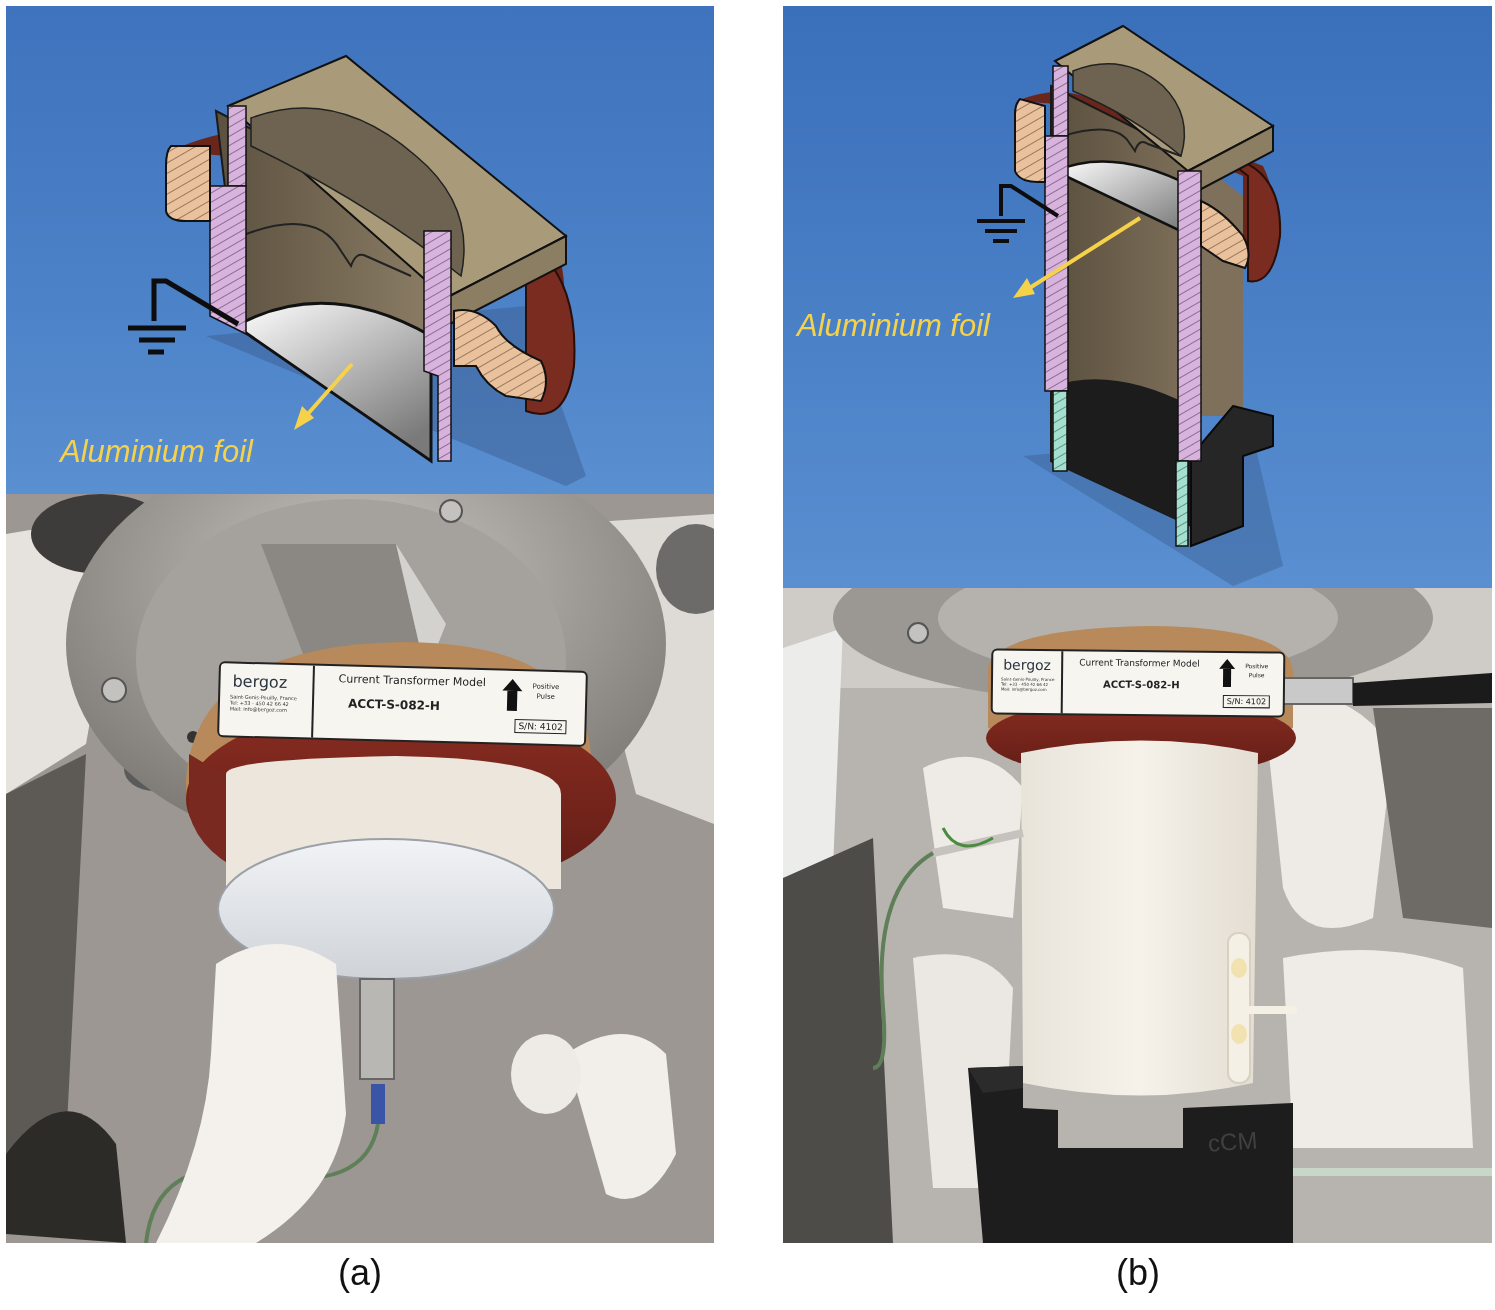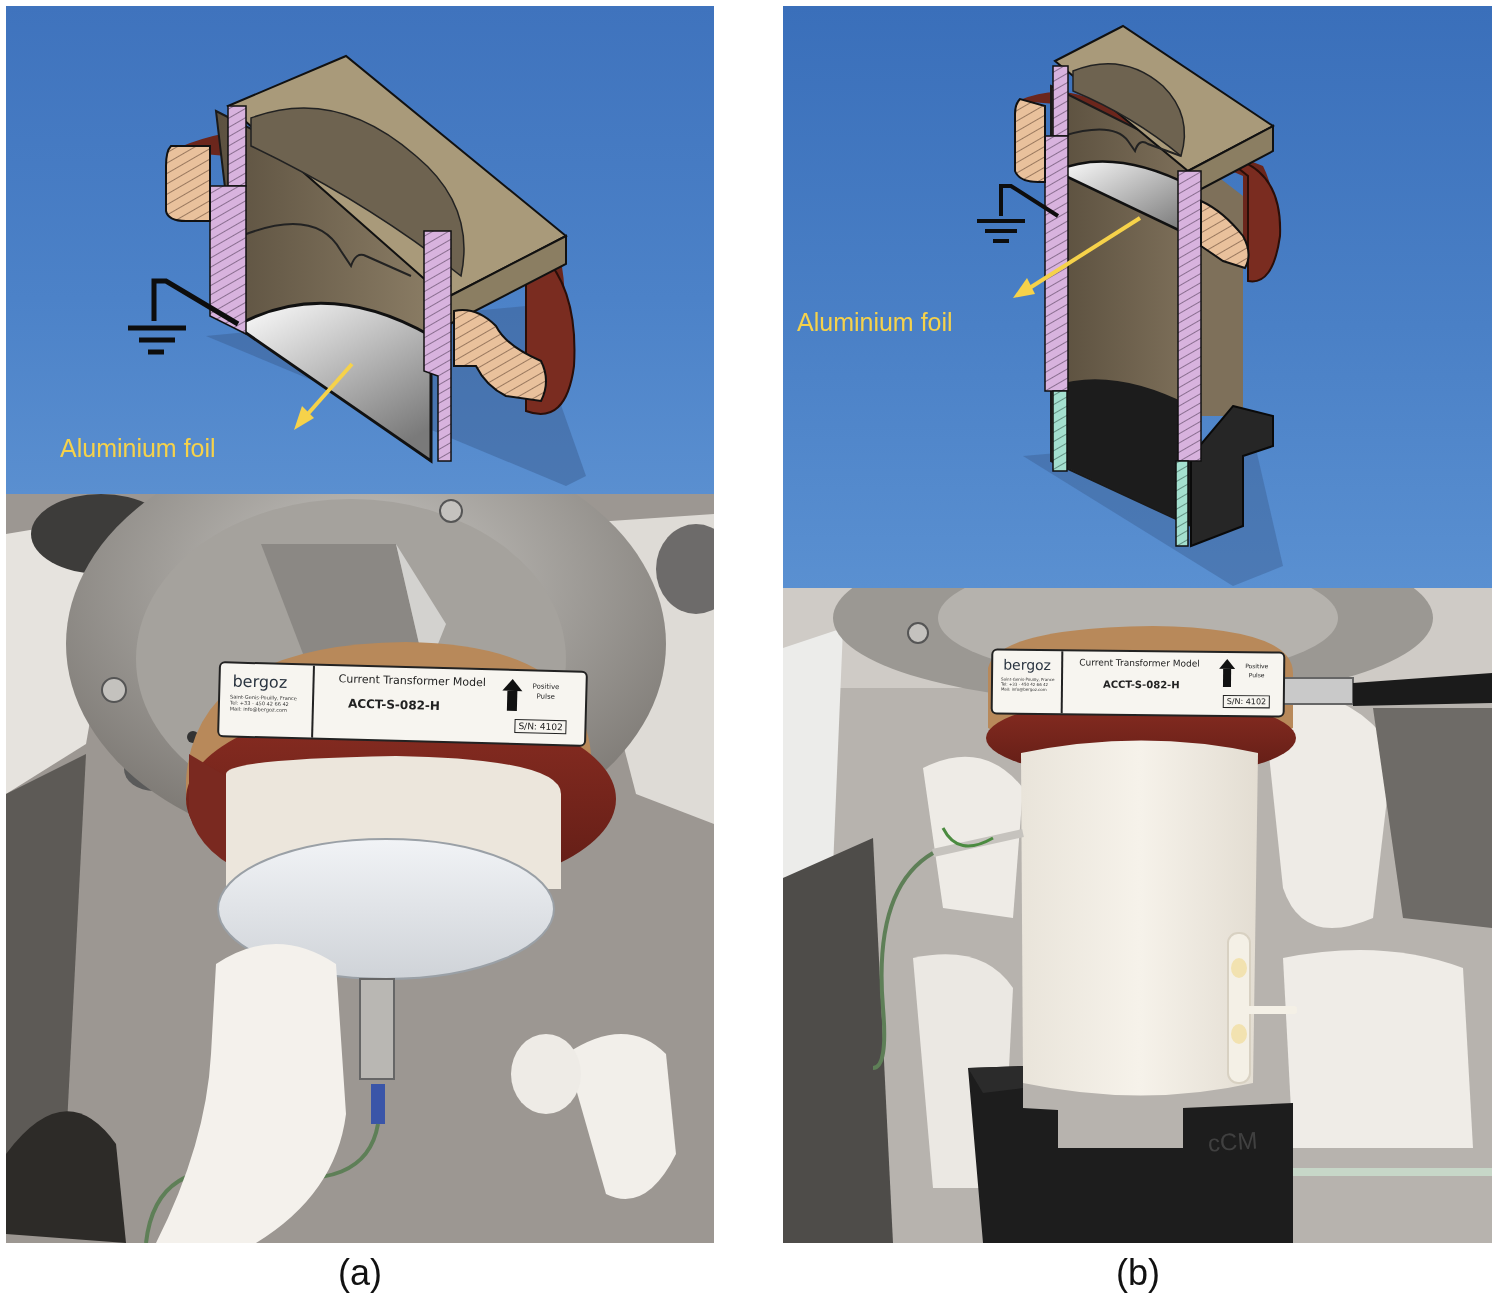--- a/index.html
+++ b/index.html
@@ -4,21 +4,21 @@
 <style>
   html, body { margin: 0; padding: 0; background: #ffffff; }
   body { width: 1495px; height: 1310px; position: relative; overflow: hidden;
          font-family: "Liberation Sans", sans-serif; }
   .panel { position: absolute; overflow: hidden; }
   .cad { position: absolute; }
   .photo { position: absolute; overflow: hidden; }
   .caption { position: absolute; font-family: "Liberation Sans", sans-serif;
              font-size: 36px; color: #111; text-align: center; width: 120px; }
   .cad-label { position: absolute; font-family: "Liberation Sans", sans-serif;
-               color: #f6d24a; font-size: 25px; white-space: nowrap; }
+               color: #f6d24a; font-size: 31px; white-space: nowrap; font-style: italic; }
   .ct-label { position: absolute; background: #f7f5f0; border: 2px solid #222;
               border-radius: 6px; font-family: "DejaVu Sans", sans-serif; color: #222; }
   .ct-label .model-title { position: absolute; font-size: 11px; }
   .ct-label .model-name { position: absolute; font-size: 12px; font-weight: bold; }
   .ct-label .brand { position: absolute; font-size: 16px; color: #2a3440; }
   .ct-label .addr { position: absolute; font-size: 5px; line-height: 6px; color: #333; }
   .ct-label .pulse { position: absolute; font-size: 7px; line-height: 10px; text-align: center; }
   .ct-label .sn { position: absolute; font-size: 9px; border: 1px solid #222; padding: 1px 3px; }
   .base-mark { position: absolute; color: rgba(80,80,80,0.7); font-size: 24px;
                font-family: "Liberation Sans", sans-serif; transform: rotate(-4deg); }

